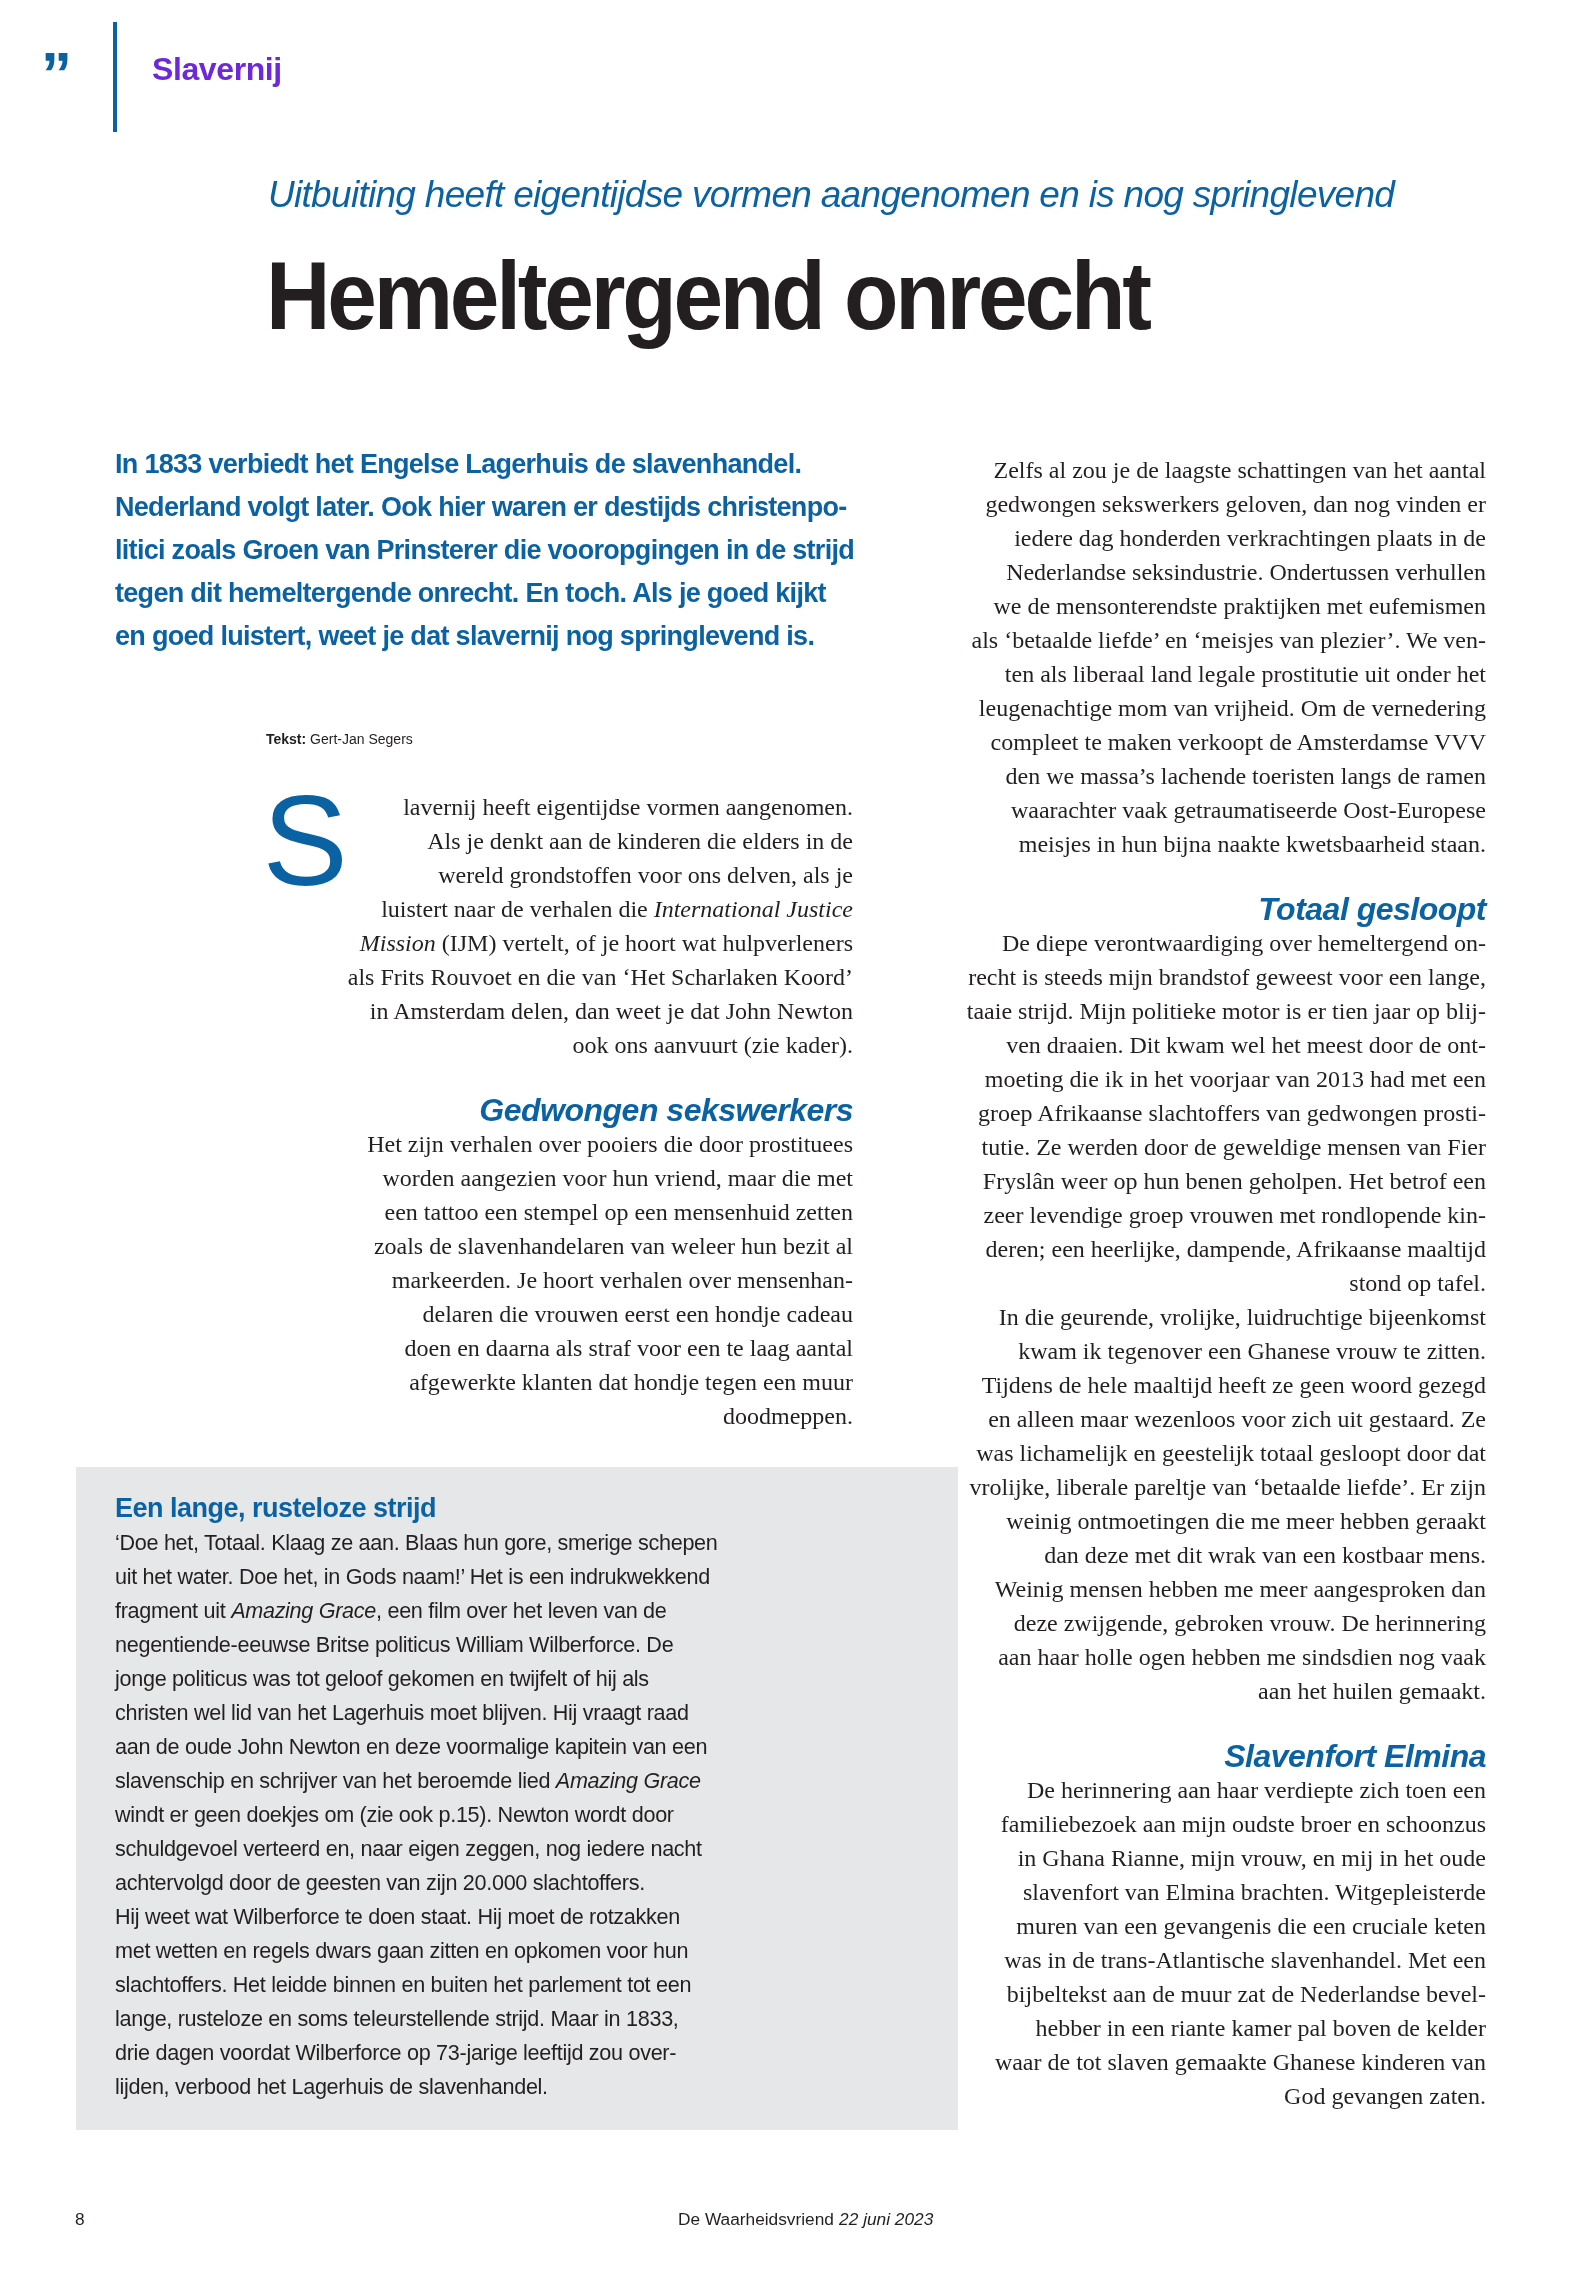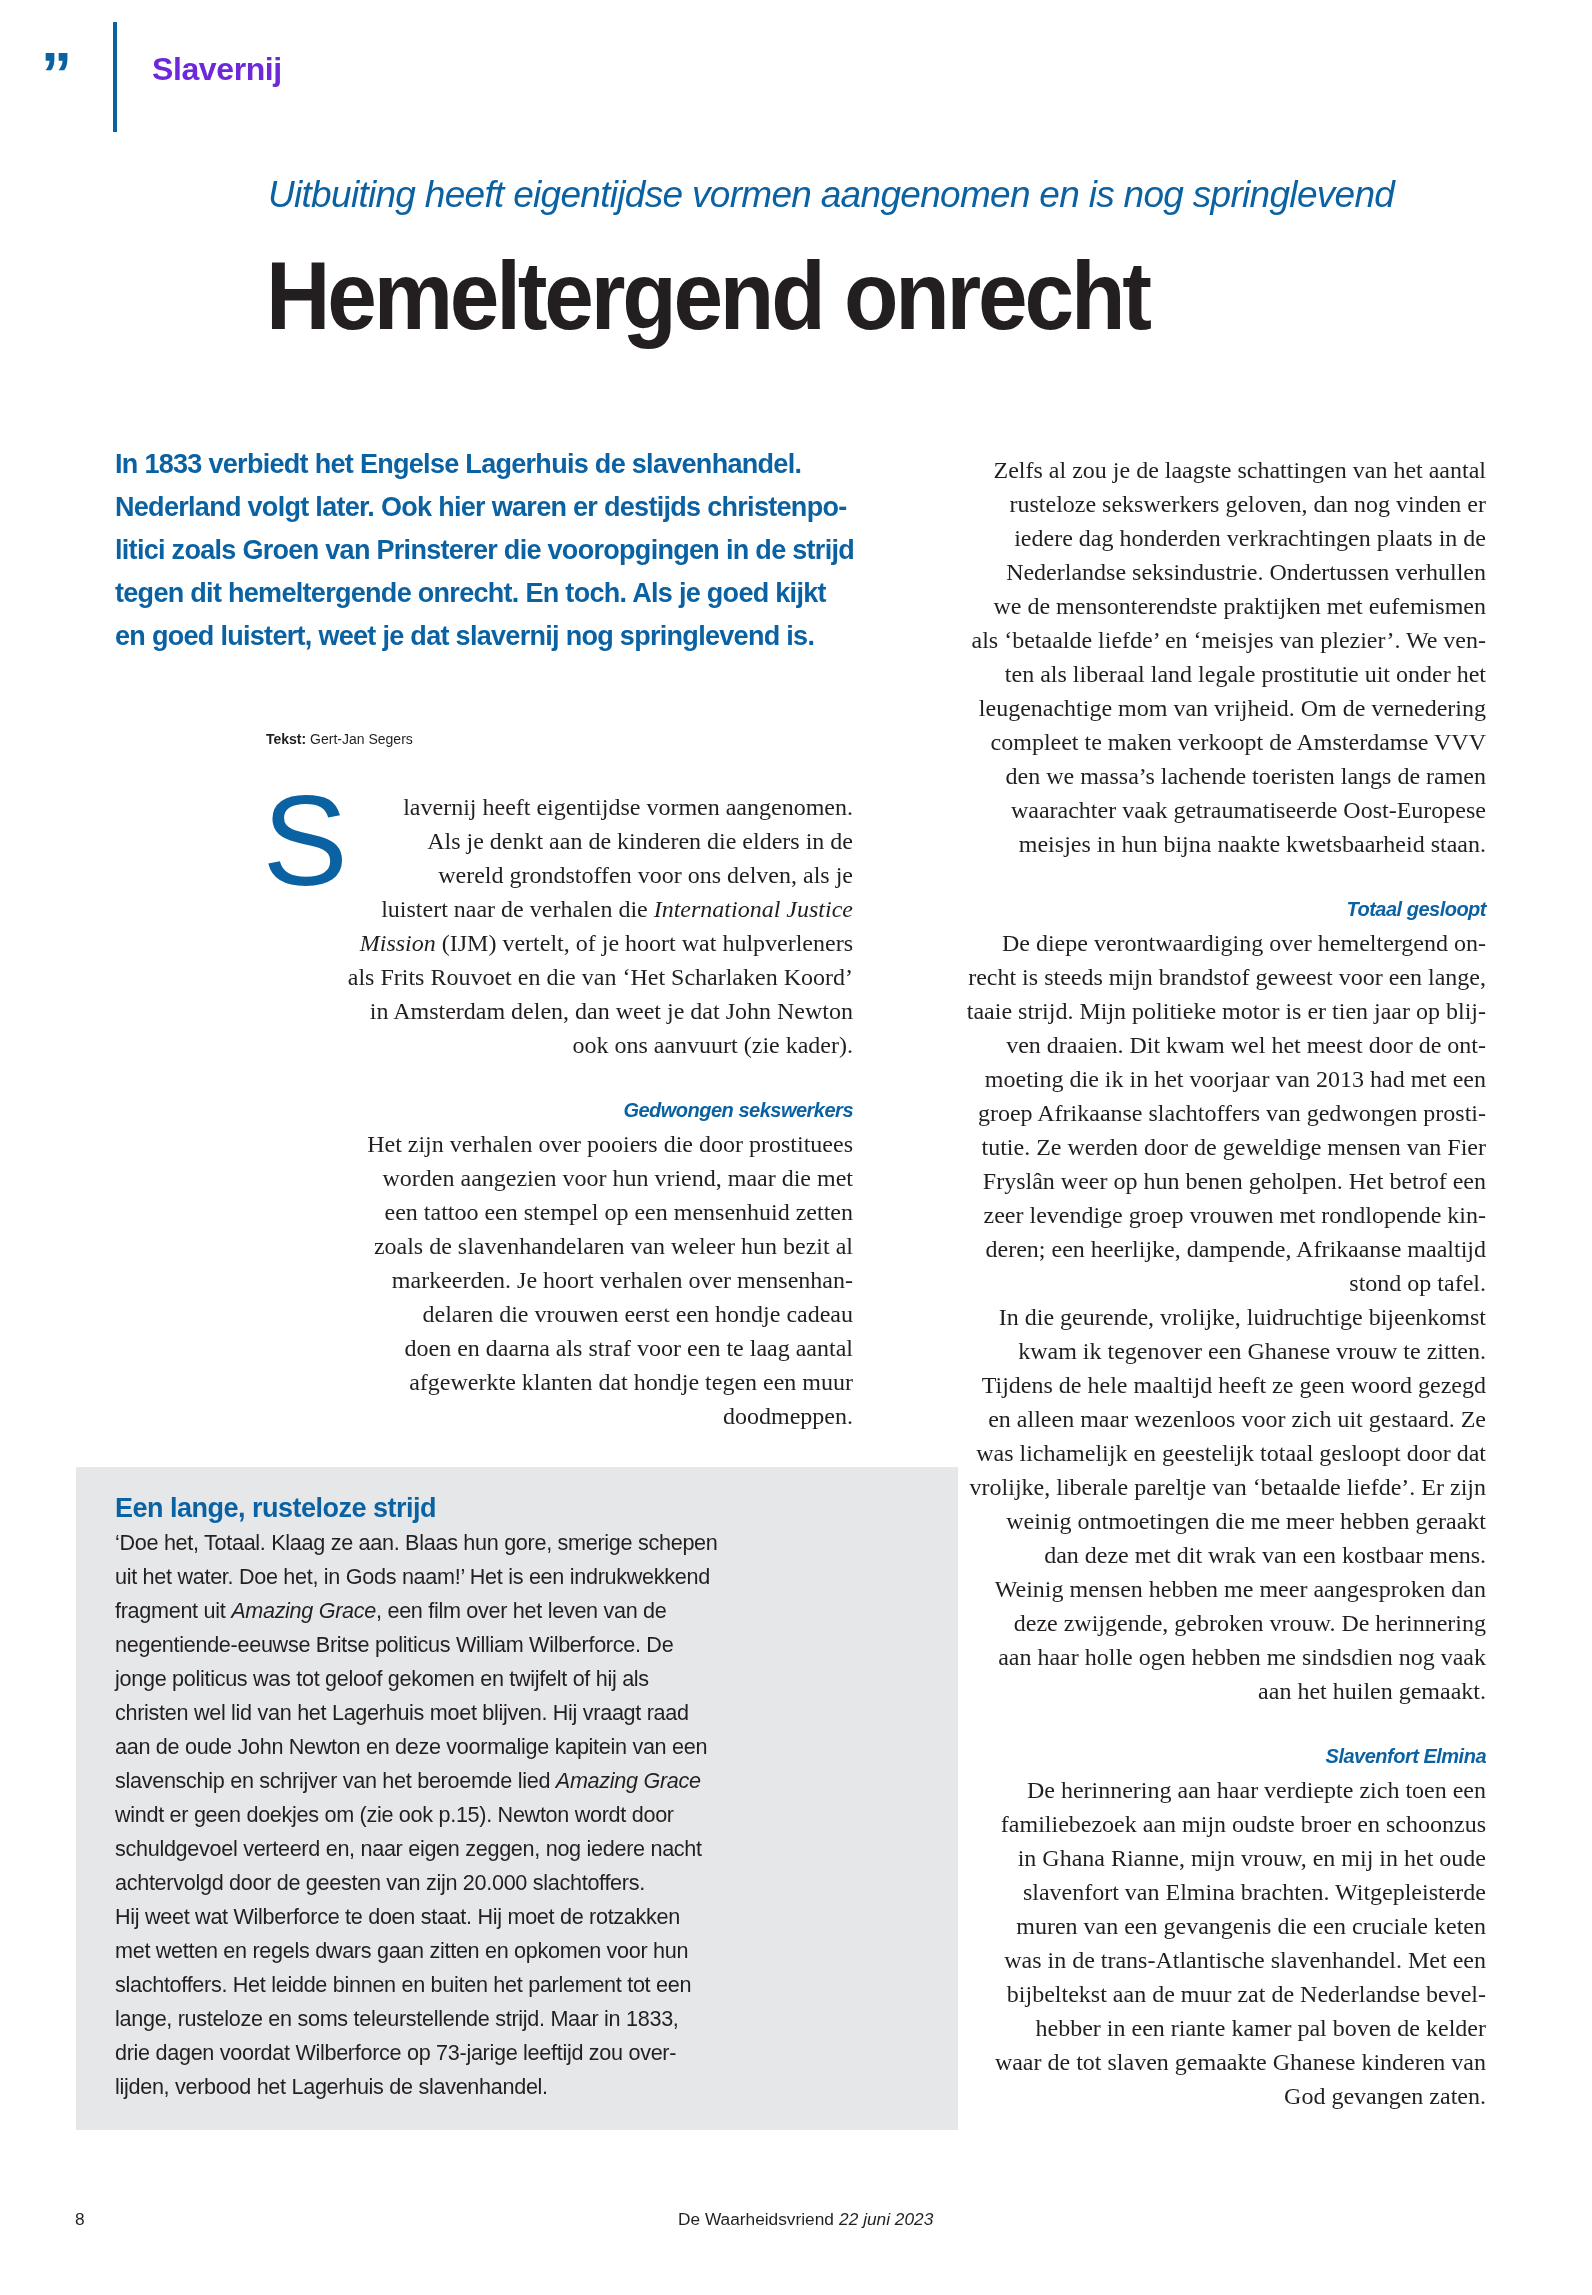--- a/index.html
+++ b/index.html
@@ -51,21 +51,21 @@
   
   .col {
     position: absolute;
     font-family: "Liberation Serif", serif; font-size: 24px; line-height: 34px;
     color: #231f20;
     text-align: right;
   }
   .col .line { display: block; white-space: nowrap; }
   .col .sub {
     display: block; font-family: "Liberation Sans", sans-serif; font-style: italic;
-    font-weight: 700; color: #0b62a3; font-size: 20px; line-height: 34px; letter-spacing: -0.5px;
+    font-weight: 700; color: #0b62a3; font-size: 32px; line-height: 34px; letter-spacing: -0.5px;
   }
   .col-mid { left: 266px; top: 790px; width: 587px; }
   .col-right { left: 882px; top: 453px; width: 604px; }
   .gap { display: block; height: 31px; }
 
   .dropcap {
     float: left; font-family: "Liberation Sans", sans-serif; font-weight: 400;
     font-size: 128px; line-height: 102px; color: #0b62a3; margin: 0 5.2px 0 -3.5px;
     height: 102px;
   }
@@ -143,21 +143,21 @@
   <span class="line">zoals de slavenhandelaren van weleer hun bezit al</span>
   <span class="line">markeerden. Je hoort verhalen over mensenhan-</span>
   <span class="line">delaren die vrouwen eerst een hondje cadeau</span>
   <span class="line">doen en daarna als straf voor een te laag aantal</span>
   <span class="line">afgewerkte klanten dat hondje tegen een muur</span>
   <span class="line">doodmeppen.</span>
 </div>
 
 <div class="col col-right">
   <span class="line">Zelfs al zou je de laagste schattingen van het aantal</span>
-  <span class="line">rusteloze sekswerkers geloven, dan nog vinden er</span>
+  <span class="line">gedwongen sekswerkers geloven, dan nog vinden er</span>
   <span class="line">iedere dag honderden verkrachtingen plaats in de</span>
   <span class="line">Nederlandse seksindustrie. Ondertussen verhullen</span>
   <span class="line">we de mensonterendste praktijken met eufemismen</span>
   <span class="line">als ‘betaalde liefde’ en ‘meisjes van plezier’. We ven-</span>
   <span class="line">ten als liberaal land legale prostitutie uit onder het</span>
   <span class="line">leugenachtige mom van vrijheid. Om de vernedering</span>
   <span class="line">compleet te maken verkoopt de Amsterdamse VVV</span>
   <span class="line">den we massa’s lachende toeristen langs de ramen</span>
   <span class="line">waarachter vaak getraumatiseerde Oost-Europese</span>
   <span class="line">meisjes in hun bijna naakte kwetsbaarheid staan.</span>

